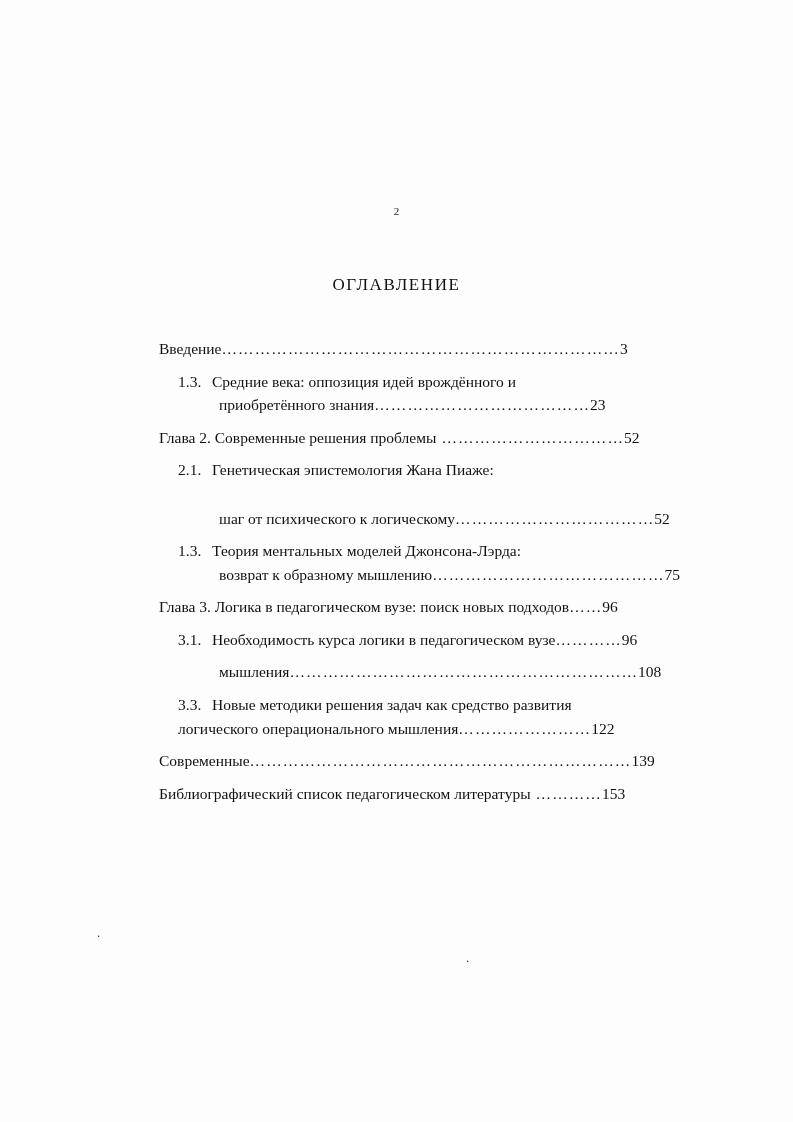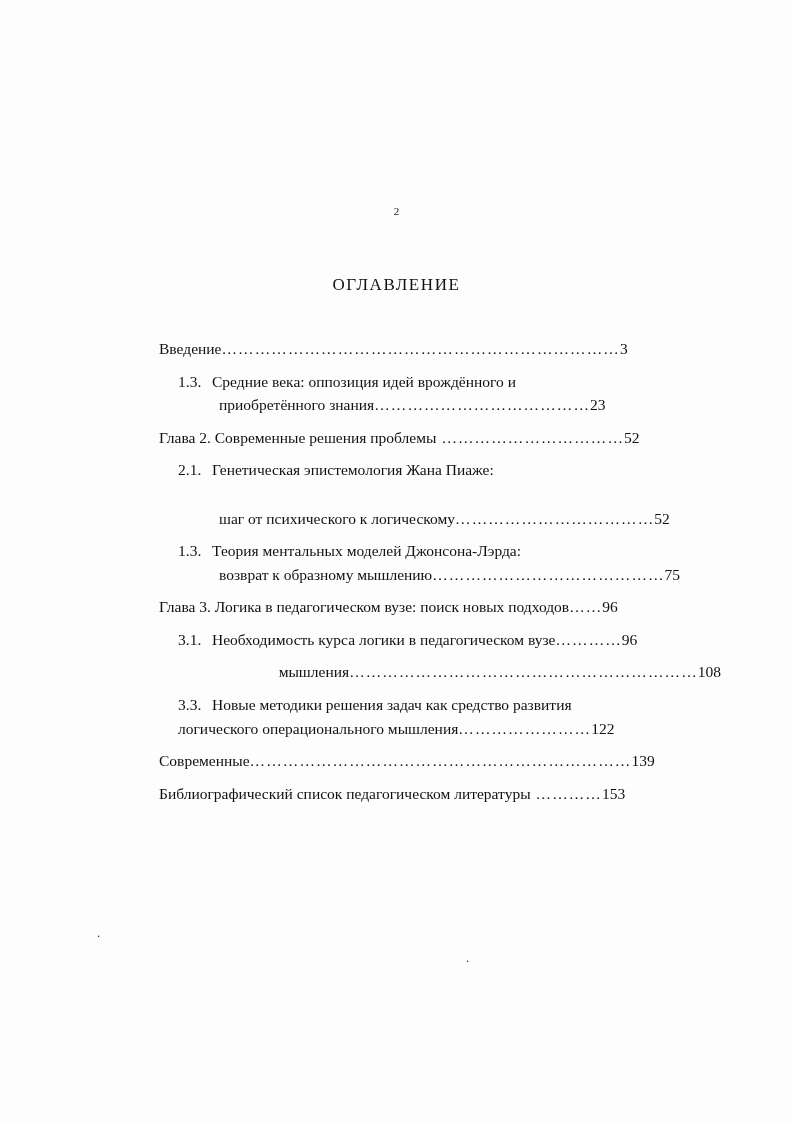--- a/index.html
+++ b/index.html
@@ -113,21 +113,21 @@
         <span class="toc-line"><span class="num-label">1.3.</span><span>Теория ментальных моделей Джонсона-Лэрда:</span></span>
         <span class="toc-line" style="padding-left: 41px;"><span>возврат  к образному мышлению</span><span class="dots">……………………………………</span><span class="pg">75</span></span>
       </div>
       <div class="toc-entry indent-1">
         <span class="toc-line"><span>Глава 3. Логика в педагогическом вузе: поиск новых подходов</span><span class="dots">……</span><span class="pg">96</span></span>
       </div>
       <div class="toc-entry indent-3">
         <span class="toc-line"><span class="num-label">3.1.</span><span>Необходимость курса логики в  педагогическом вузе</span><span class="dots">…………</span><span class="pg">96</span></span>
       </div>
       <div class="toc-entry indent-3">
-        <span class="toc-line" style="padding-left: 41px; text-align: right;"><span>мышления</span><span class="dots">………………………………………………………</span><span class="pg">108</span></span>
+        <span class="toc-line" style="padding-left: 41px;"><span>мышления</span><span class="dots">………………………………………………………</span><span class="pg">108</span></span>
       </div>
       <div class="toc-entry indent-3">
         <span class="toc-line"><span class="num-label">3.3.</span><span>Новые методики решения задач как средство развития</span></span>
         <span class="toc-line" style="padding-left: 0px;"><span>логического  операционального мышления</span><span class="dots">……………………</span><span class="pg">122</span></span>
       </div>
       <div class="toc-entry indent-1">
         <span class="toc-line"><span>Современные</span><span class="dots">……………………………………………………………</span><span class="pg">139</span></span>
       </div>
       <div class="toc-entry indent-1">
         <span class="toc-line"><span>Библиографический список педагогическом  литературы</span><span class="dots"> …………</span><span class="pg">153</span></span>

